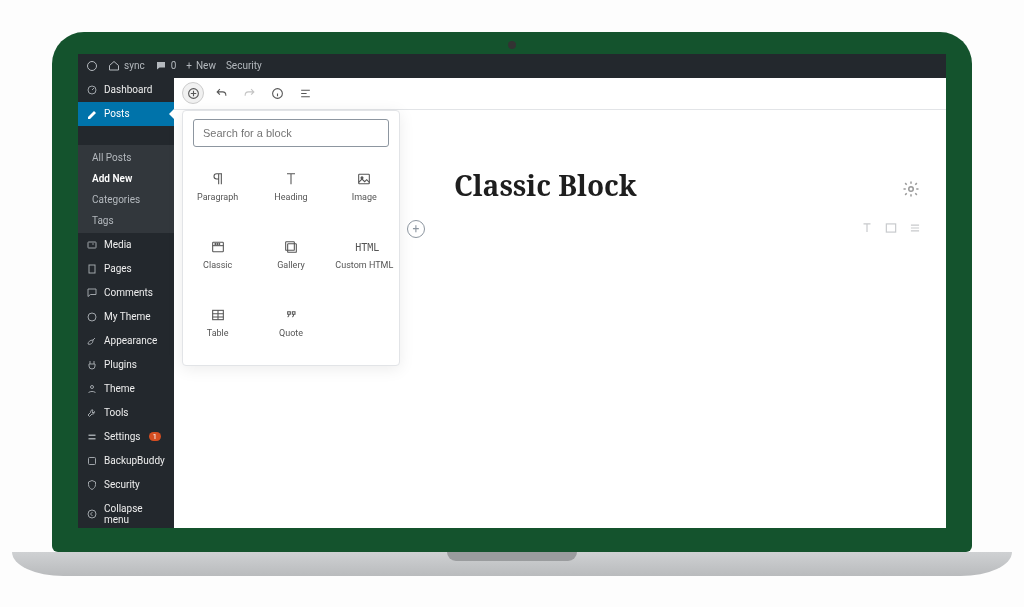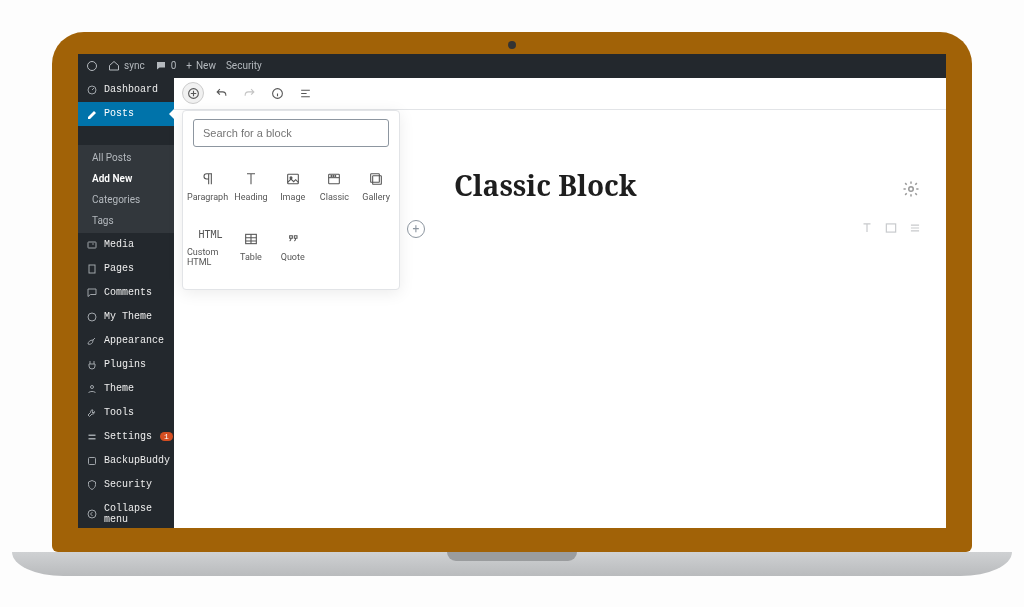--- a/index.html
+++ b/index.html
@@ -1,33 +1,33 @@
 <!DOCTYPE html>
 <html><head>
 <meta charset="utf-8">
 <style>
   * { box-sizing: border-box; margin: 0; padding: 0; }
   body { background: #fdfdfd; font-family: -apple-system, "Segoe UI", Roboto, sans-serif; display: flex; align-items: center; justify-content: center; height: 607px; width: 1024px; overflow: hidden; }
   .laptop { width: 920px; display: flex; flex-direction: column; align-items: center; }
-  .lid { width: 100%; height: 520px; background: #a16207; border-radius: 32px 32px 6px 6px; padding: 22px 26px 24px 26px; position: relative; }
+  .lid { width: 100%; height: 520px; background: #14532d; border-radius: 32px 32px 6px 6px; padding: 22px 26px 24px 26px; position: relative; }
   .camera { position: absolute; top: 9px; left: 50%; transform: translateX(-50%); width: 8px; height: 8px; background: #333; border-radius: 50%; }
   .screen { width: 100%; height: 100%; background: #fff; display: flex; flex-direction: column; overflow: hidden; }
   .base { width: 1000px; height: 24px; background: linear-gradient(#cfd1d3,#b9bbbd); border-radius: 0 0 60px 60px / 0 0 28px 28px; position: relative; }
   .notch { position:absolute; top:0; left:50%; transform:translateX(-50%); width:130px; height:9px; background:#9a9c9e; border-radius:0 0 12px 12px; }
   .base-wrap{display:flex;flex-direction:column;align-items:center;}
 
   
   .adminbar { height: 24px; width: 100%; background: #23282d; color: #b4b9be; display: flex; align-items: center; font-size: 10px; gap: 10px; padding: 0 8px; }
   .adminbar .itm { display: flex; align-items: center; gap: 4px; cursor: pointer; }
   .adminbar svg { width: 12px; height: 12px; fill:#b4b9be;}
   .body { display: flex; flex: 1; overflow: hidden; }
 
   
   .sidebar { width: 96px; background: #23282d; color: #eee; font-size: 10px; display: flex; flex-direction: column; }
-  .sidebar .m { display:flex; align-items:center; gap:6px; padding:6px 8px; color:#eee; cursor:pointer; position:relative;font-family:Liberation Mono, monospace;}
+  .sidebar .m { display:flex; align-items:center; gap:6px; padding:6px 8px; color:#eee; cursor:pointer; position:relative;}
   .sidebar .m.active { background:#0073aa; color:#fff;}
   .sidebar .m.active::after{content:"";position:absolute;right:-0px;top:50%;transform:translateY(-50%);border:6px solid transparent;border-right-color:#fff; right:-0.5px;}
   .sidebar .sub { background:#32373c; padding:2px 0;margin-top:19px; }
   .sidebar .sub .s { padding:5px 8px 5px 14px; color:#b4b9be; cursor:pointer;}
   .sidebar .sub .s.cur{ color:#fff; font-weight:600;}
   .sidebar .sep{height:6px;}
   .sidebar svg{width:12px;height:12px;fill:#a0a5aa;flex-shrink:0;}
   .sidebar .m.active svg{fill:#fff;}
   .sidebar .upd{background:#d54e21;color:#fff;border-radius:8px;font-size:8px;padding:0 4px;margin-left:2px;}
 
@@ -43,21 +43,21 @@
   .block-toolbar{position:absolute;top:110px;right:24px;display:flex;gap:10px;color:#c7c9cc;}
   .block-toolbar svg{width:14px;height:14px;stroke:#c7c9cc;fill:none;stroke-width:2;}
   .side-plus{position:absolute;top:110px;left:233px;width:18px;height:18px;border-radius:50%;border:1.5px solid #8d96a0;display:flex;align-items:center;justify-content:center;color:#8d96a0;font-size:12px;}
 
   
   .inserter { position:absolute; top:0px; left:8px; width:218px; background:#fff; border:1px solid #e2e4e7; border-radius:4px; box-shadow:0 3px 16px rgba(0,0,0,.08); }
   .search { margin:8px 10px 6px 10px; }
   .search input{ width:100%; padding:7px 9px; border:1px solid #8d96a0; border-radius:3px; font-size:11px;}
   .panel-head{display:flex;justify-content:space-between;align-items:center;padding:10px 12px 4px 12px;font-size:10px;font-weight:600;color:#32373c;}
   .panel-head svg{width:11px;height:11px;stroke:#555;fill:none;stroke-width:2;}
-  .grid{display:grid;grid-template-columns:repeat(5,1fr);gap:4px;padding:6px 4px 14px 4px;}
+  .grid{display:grid;grid-template-columns:repeat(3,1fr);gap:12px;padding:6px 4px 14px 4px;}
   .block{display:flex;flex-direction:column;align-items:center;justify-content:center;height:56px;cursor:pointer;border-radius:4px;}
   .block .ic{width:20px;height:16px;display:flex;align-items:center;justify-content:center;color:#555;}
   .block .ic svg{width:16px;height:16px;stroke:#555;fill:none;stroke-width:1.6;}
   .block .lbl{font-size:9px;color:#555;margin-top:5px;}
   .block .html{font-size:10px;font-family:monospace;color:#555;margin-left:6px;}
 </style>
 </head>
 <body>
 
 <div class="laptop">

